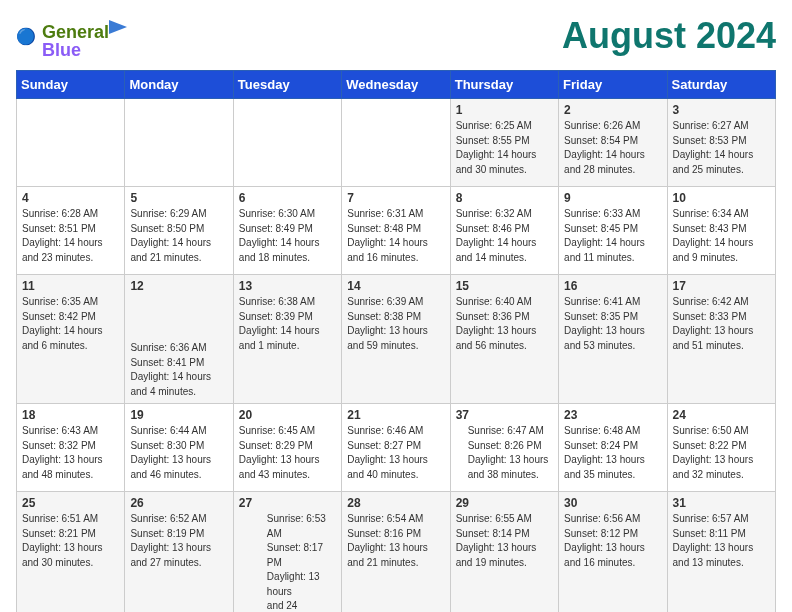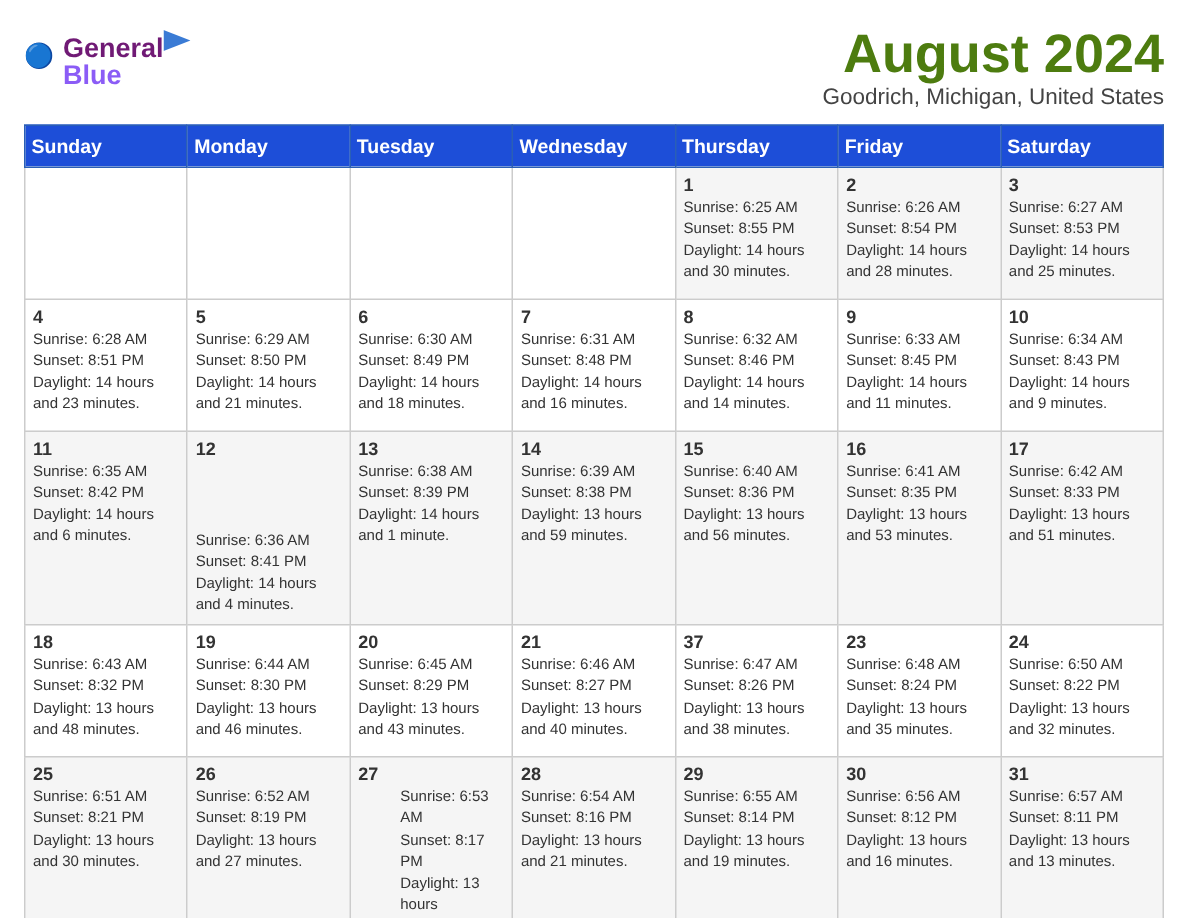--- a/index.html
+++ b/index.html
@@ -17,41 +17,41 @@
       margin-bottom: 10px;
     }
     .logo {
       display: flex;
       align-items: center;
       gap: 4px;
     }
     .logo-text-general {
       font-size: 18px;
       font-weight: bold;
-      color: #701a75;
+      color: #4d7c0f;
       line-height: 1;
     }
     .logo-text-blue {
       font-size: 18px;
       font-weight: bold;
       color: #8b5cf6;
       line-height: 1;
       text-align: center;
     }
     .logo-icon {
       width: 22px;
       height: 22px;
     }
     .title-block {
       text-align: right;
     }
     .month-year {
       font-size: 36px;
       font-weight: bold;
-      color: #4d7c0f;
+      color: #0f766e;
       line-height: 1.1;
     }
     .location {
       font-size: 15px;
       color: #444;
     }
     table {
       width: 100%;
       border-collapse: collapse;
       table-layout: fixed;
@@ -107,21 +107,20 @@
           <polygon points="0,4 18,11 0,18" fill="#3a7bd5"></polygon>
         </svg>
       </div>
       <div>
         <span class="logo-text-blue">Blue</span>
       </div>
     </div>
   </div>
   <div class="title-block">
     <div class="month-year">August 2024</div>
-    <div class="location">Goodrich, Michigan, United States</div>
   </div>
 </div>
 
 <table>
   <thead>
     <tr>
     <th>Sunday</th>
         <th>Monday</th>
         <th>Tuesday</th>
         <th>Wednesday</th>
@@ -284,21 +283,21 @@
         </td>
         <td>
           <span class="day-number">21</span>
           <div class="day-info" style="white-space: pre-line;">Sunrise: 6:46 AM
 Sunset: 8:27 PM
 Daylight: 13 hours
 and 40 minutes.</div>
         </td>
         <td>
           <span class="day-number">37</span>
-          <div class="day-info" style="white-space: pre-line;">Sunrise: 6:47 AM
+          <div class="day-info" style="white-space: pre-line; margin-left: 12px;">Sunrise: 6:47 AM
 Sunset: 8:26 PM
 Daylight: 13 hours
 and 38 minutes.</div>
         </td>
         <td>
           <span class="day-number">23</span>
           <div class="day-info" style="white-space: pre-line;">Sunrise: 6:48 AM
 Sunset: 8:24 PM
 Daylight: 13 hours
 and 35 minutes.</div>

